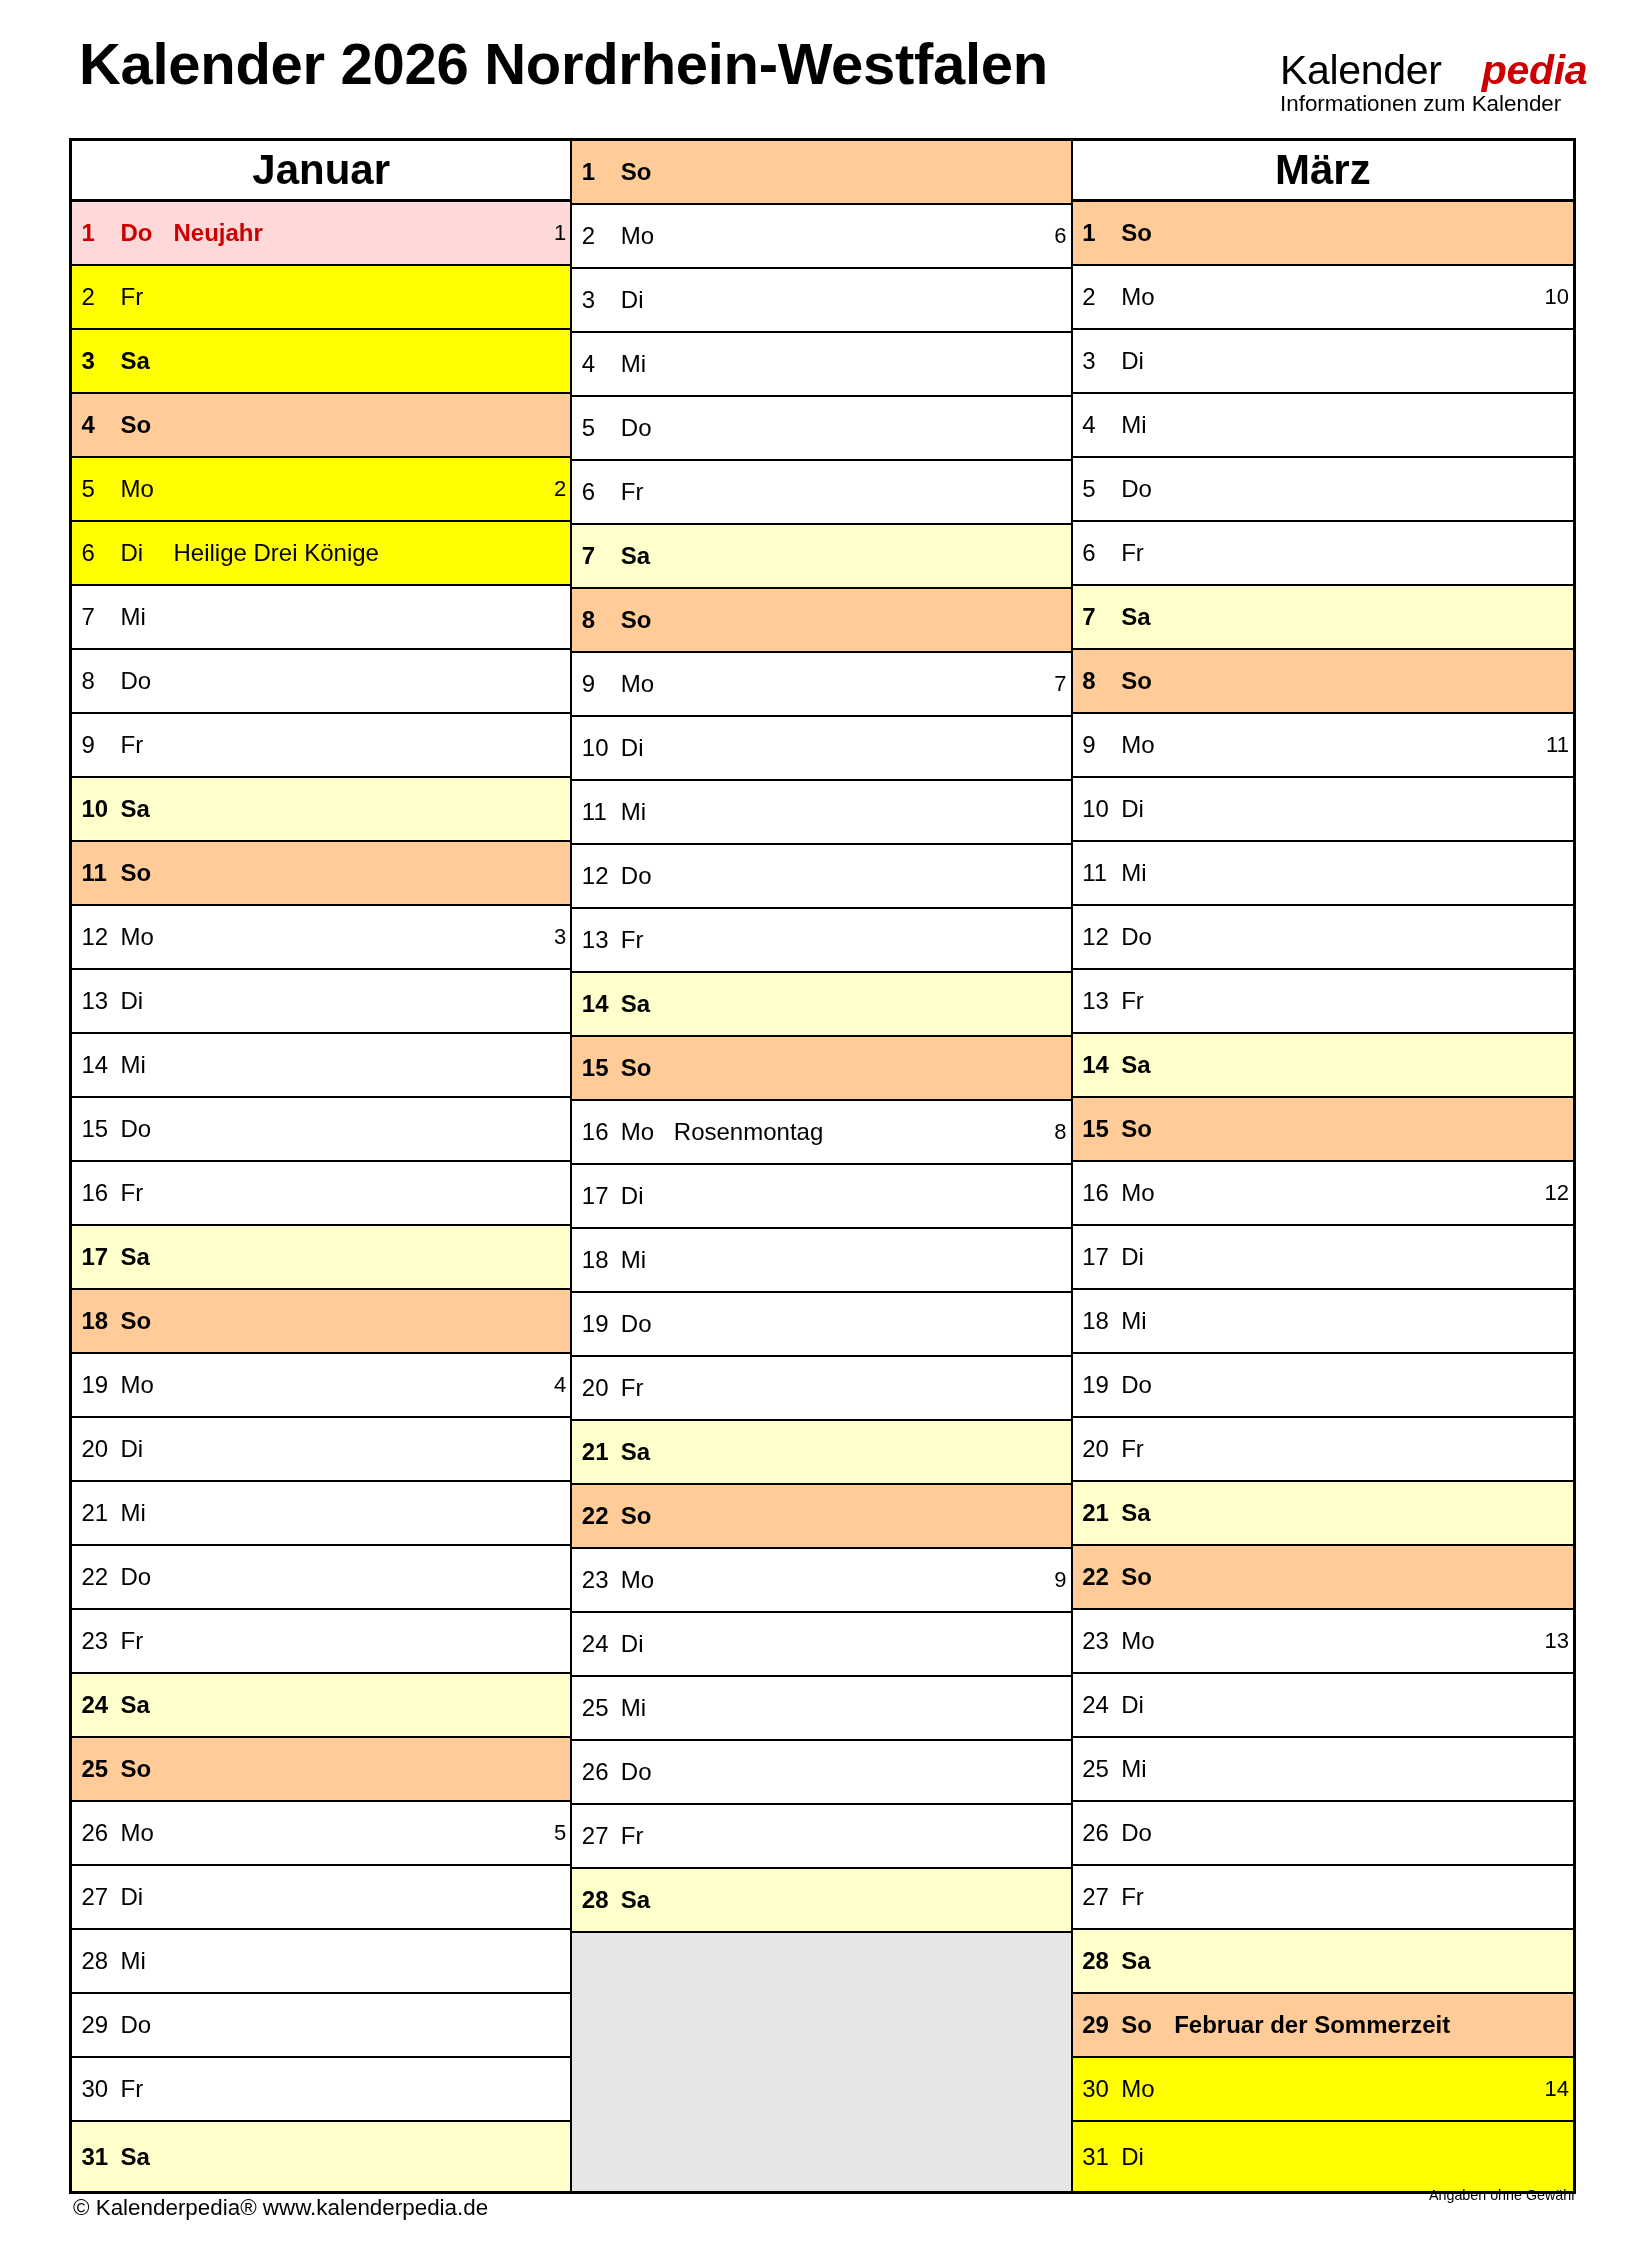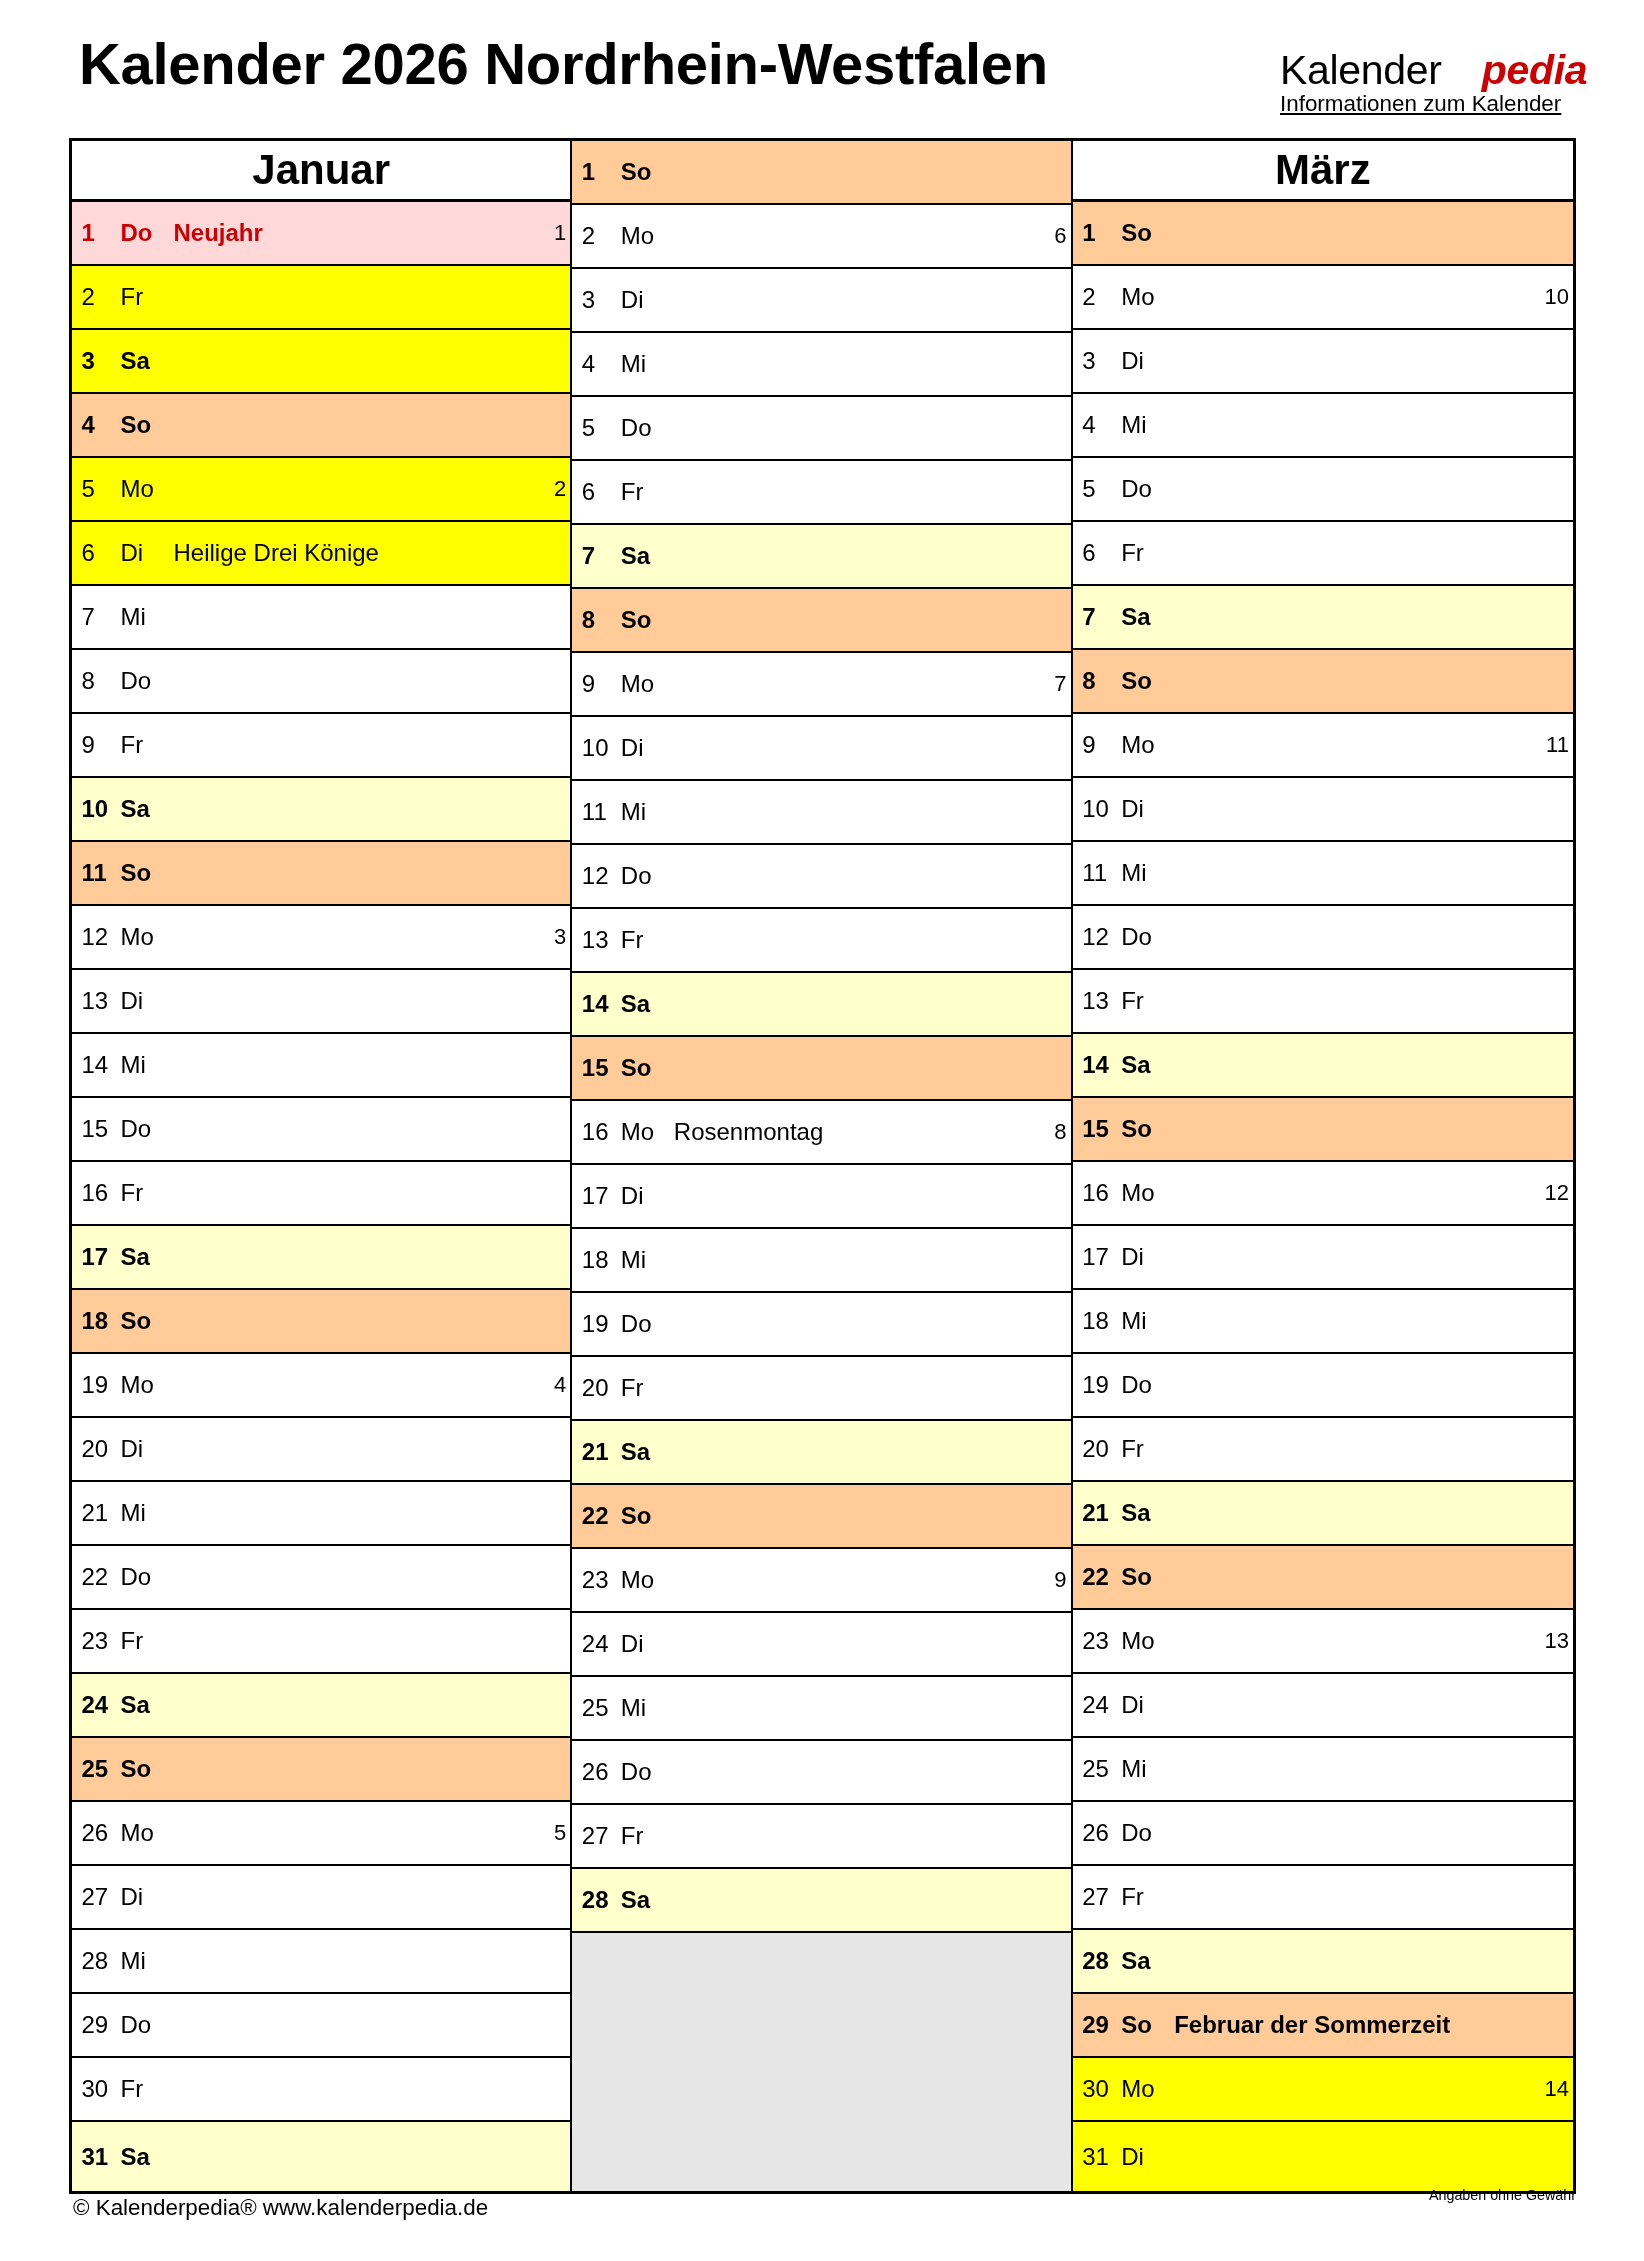--- a/index.html
+++ b/index.html
@@ -3,23 +3,23 @@
 <meta charset="utf-8">
 <style>
   html, body { margin: 0; padding: 0; background: #ffffff; }
   body { width: 1645px; height: 2261px; position: relative; overflow: hidden;
          font-family: "Liberation Sans", "DejaVu Sans", sans-serif; color: #000; }
   .title { position: absolute; left: 79px; top: 35px; font-size: 58px; font-weight: bold;
            letter-spacing: -0.3px; white-space: nowrap; line-height: 1; }
   .logo { position: absolute; right: 73px; top: 50px; text-align: left; width: 292px; }
   .logo-main { font-size: 41px; line-height: 1; white-space: nowrap; letter-spacing: -0.3px; }
   .logo-main .accent { color: #cc0000; font-weight: bold; font-style: italic; margin-left: 40px; }
-  .logo-sub { font-size: 22.4px; line-height: 1.05; white-space: nowrap; margin-top: 1.4px; text-decoration: underline; }
+  .logo-sub { font-size: 22.4px; line-height: 1.05; white-space: nowrap; margin-top: 1.4px; }
   .calendar { position: absolute; left: 69px; top: 138px; width: 1507px;
-              border: 3.4px solid #000; box-sizing: border-box; display: flex; background: #fff; justify-content: flex-end; }
+              border: 3.4px solid #000; box-sizing: border-box; display: flex; background: #fff; }
   .month { width: 502px; box-sizing: border-box; border-right: 2.7px solid #000; display: flex; flex-direction: column; }
   .month:last-child { border-right: none; }
   .month-header { height: 61px; box-sizing: border-box; border-bottom: 3.4px solid #000;
                   display: flex; align-items: center; justify-content: center;
                   font-size: 42px; font-weight: bold; }
   .day { height: 64px; box-sizing: border-box; border-bottom: 2.7px solid #000; position: relative;
          display: flex; align-items: center; font-size: 24px; }
   .day:last-child { border-bottom: none; height: 69px; }
   .day.sat { background: #ffffcc; font-weight: bold; }
   .day.sun { background: #ffcc99; font-weight: bold; }

